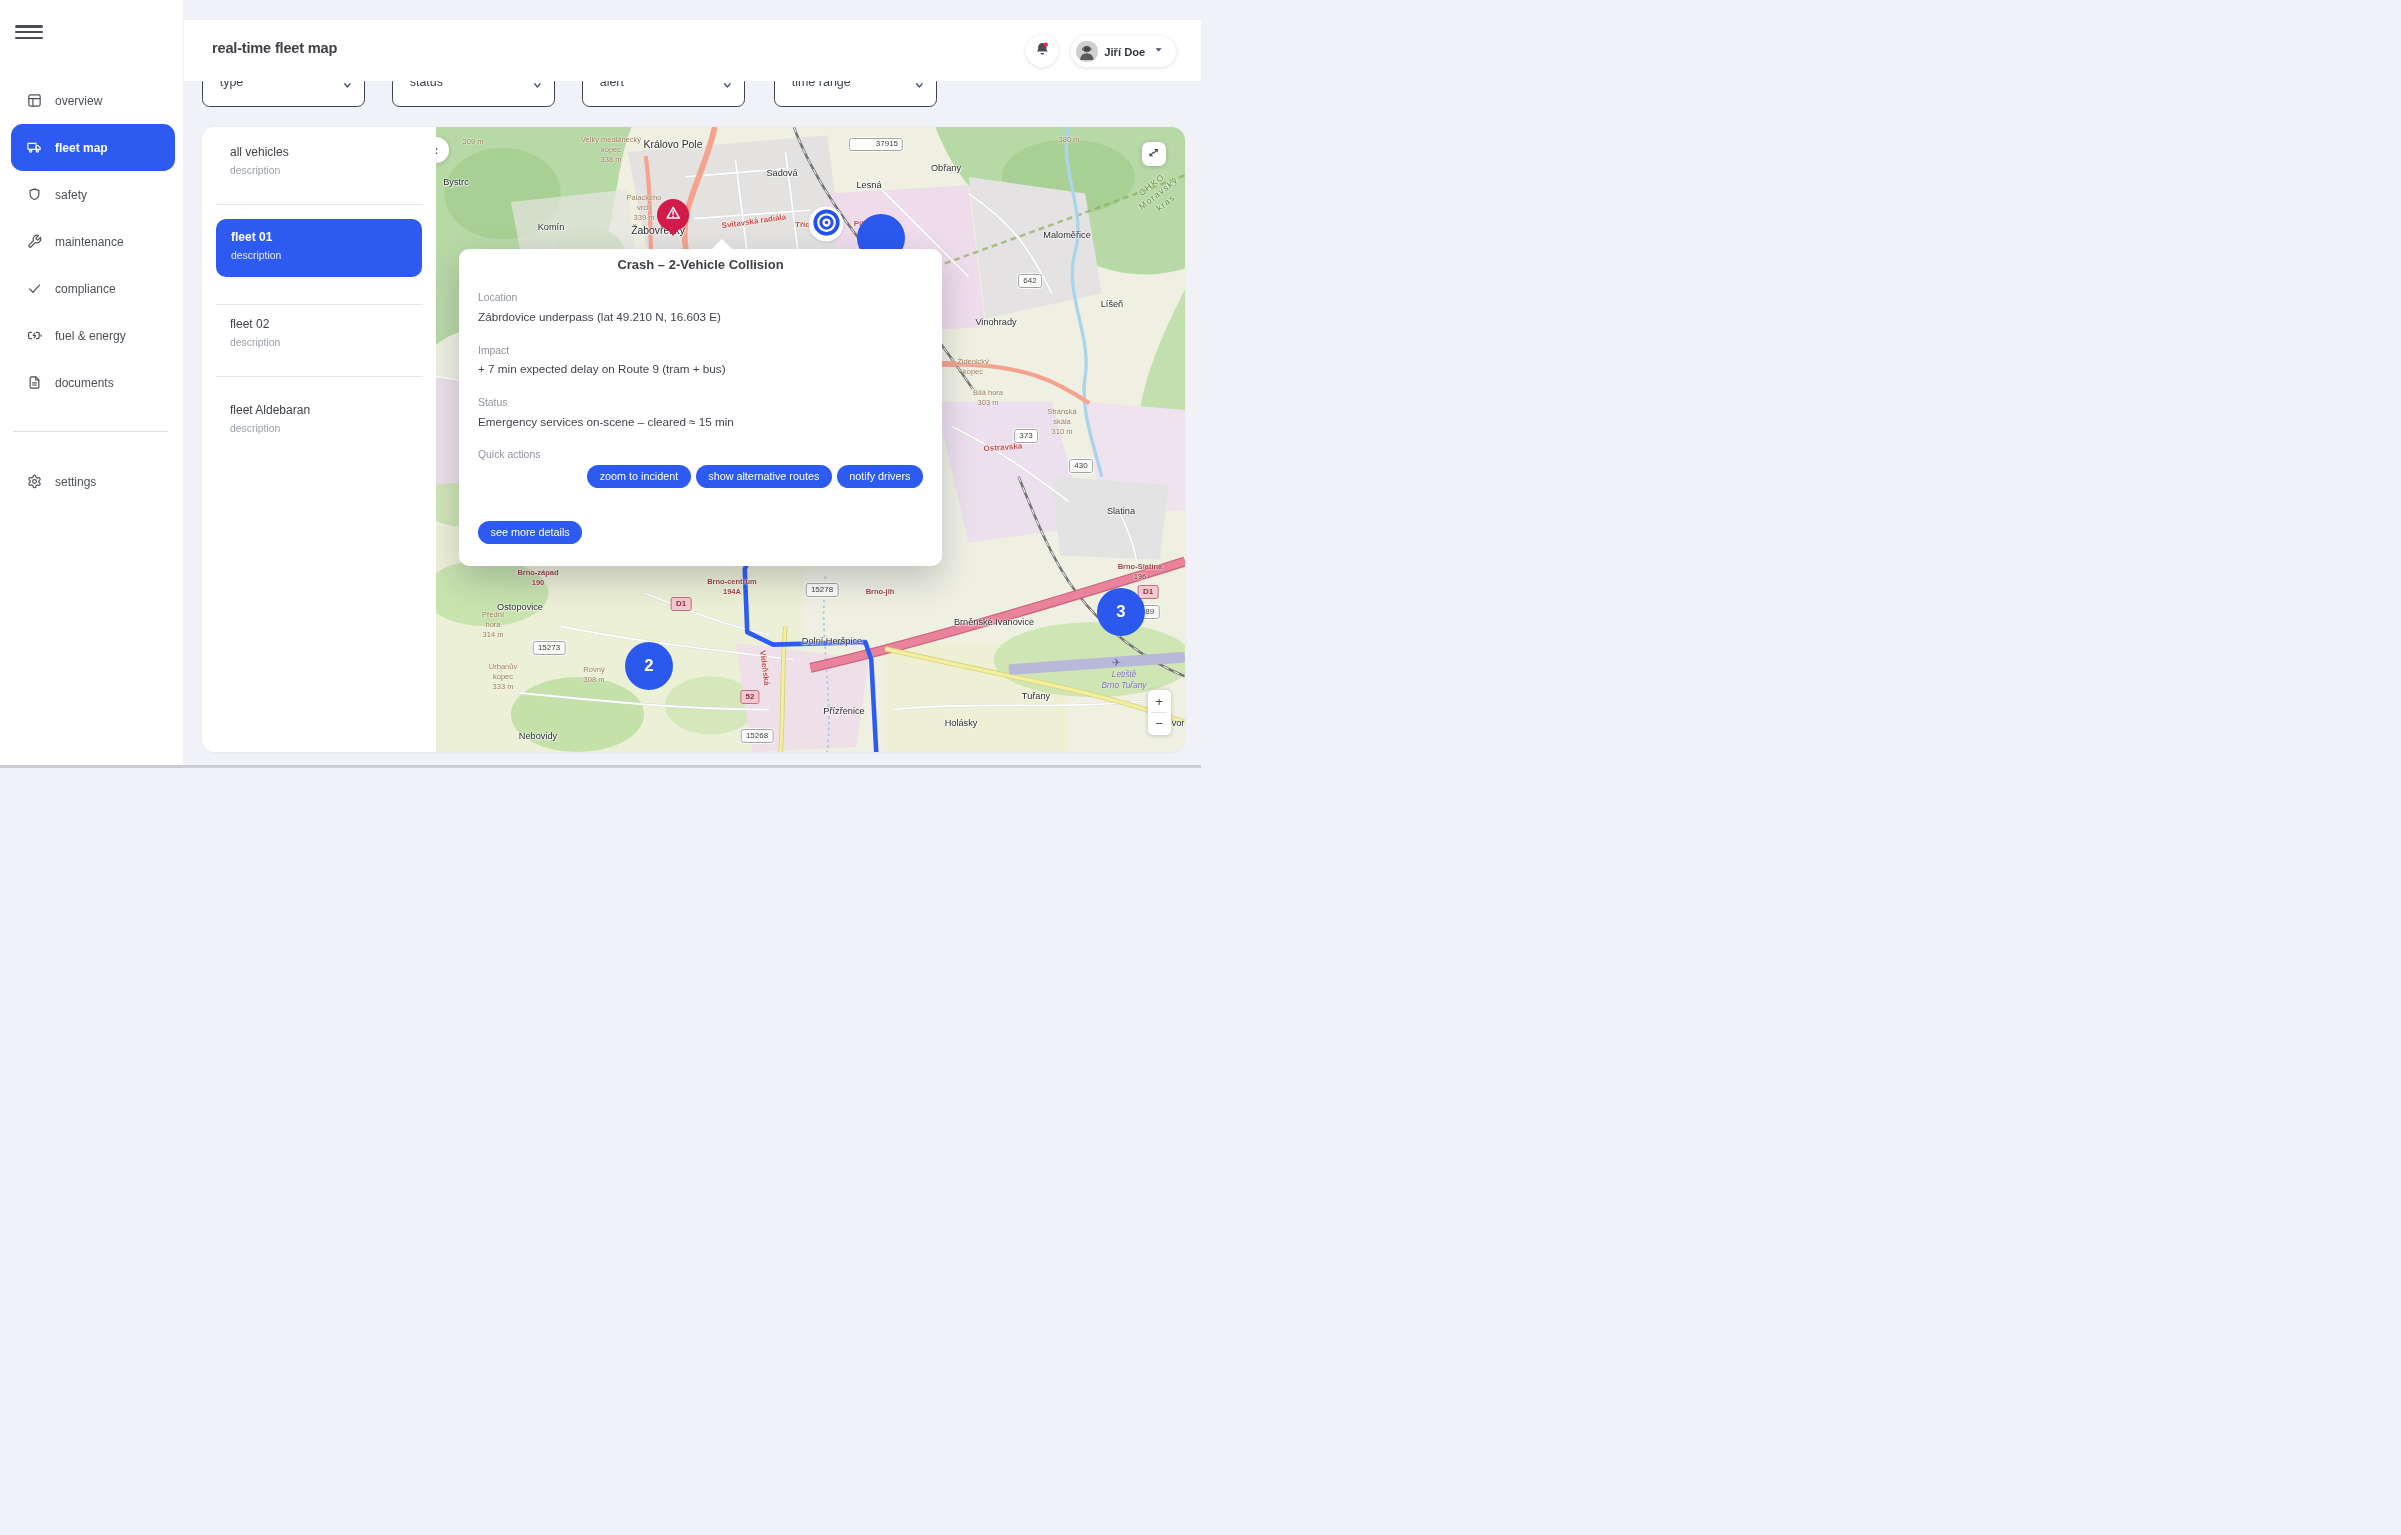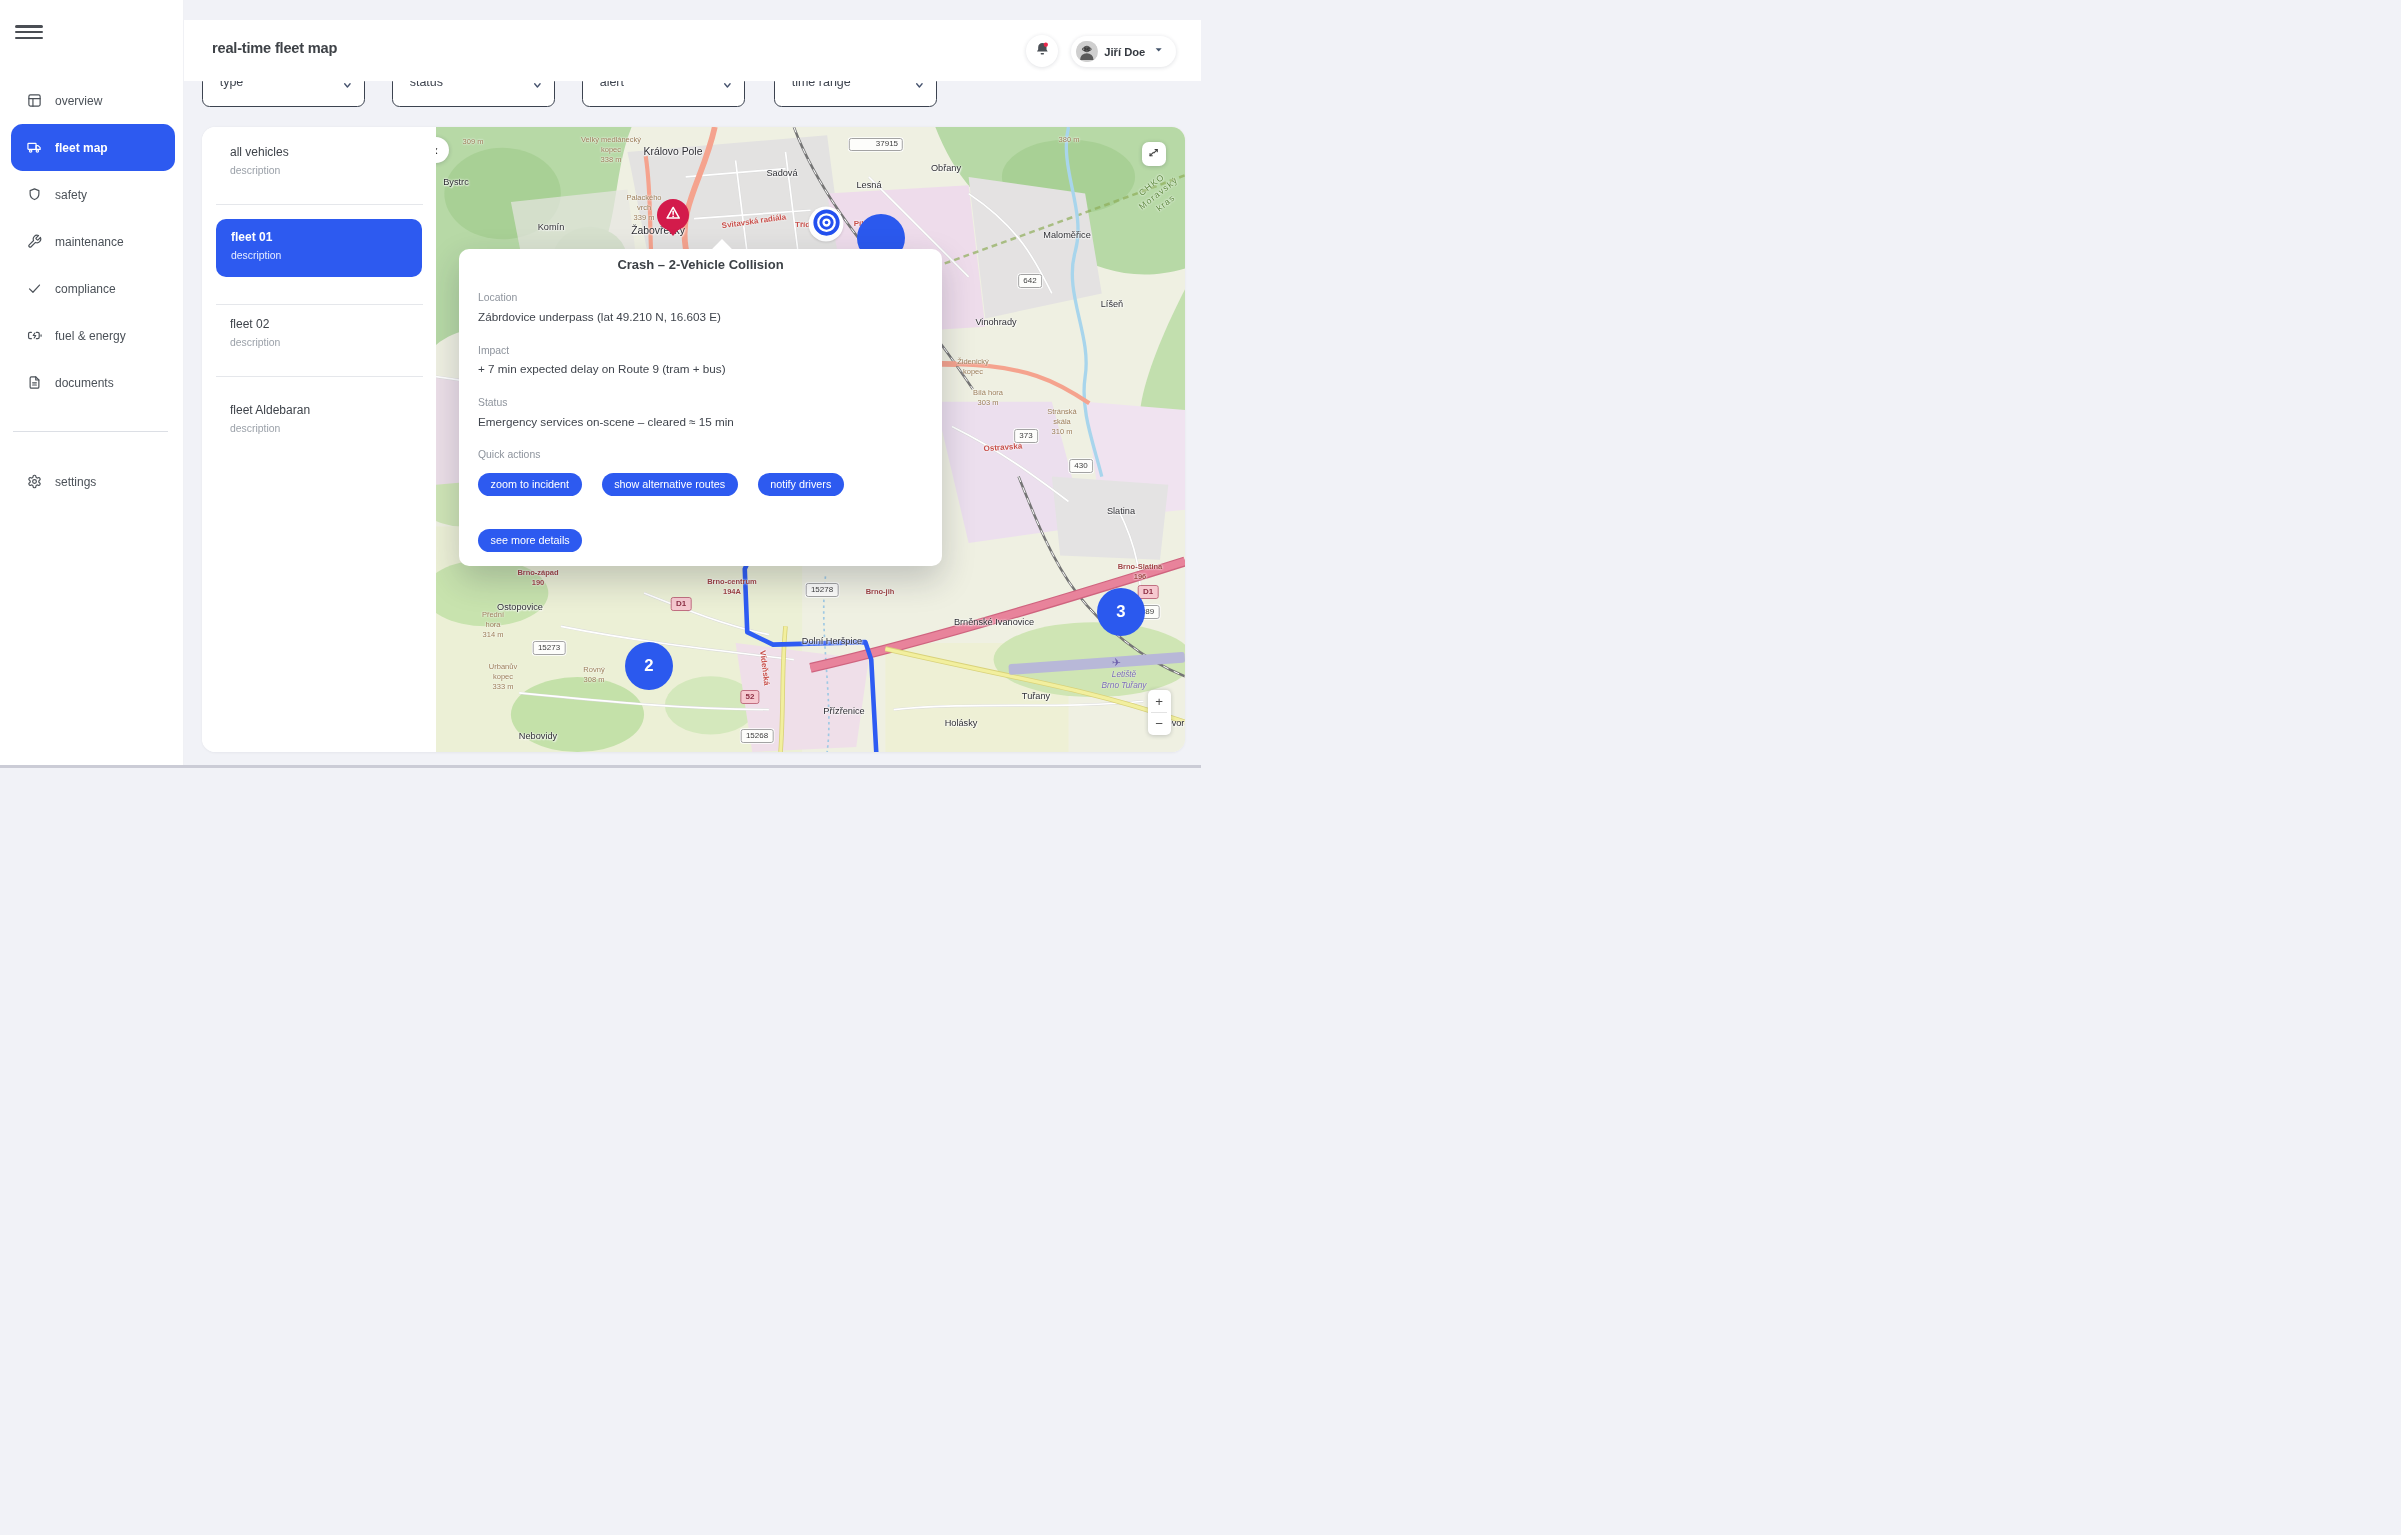--- a/index.html
+++ b/index.html
@@ -59,21 +59,21 @@
   .zoomctl div{flex:1;display:flex;align-items:center;justify-content:center;font-size:13.3px;color:#4b4b4b;cursor:pointer;}
   .zoomctl .zdiv{flex:0 0 0.8px;background:#e3e3e3;margin:0 3.3px;}
   
   .popup{position:absolute;left:23px;top:122px;width:483px;height:317px;background:#fff;border-radius:10px;box-shadow:0 13.3px 33px rgba(30,35,60,.22);z-index:4;box-sizing:border-box;padding:0 19px;}
   .popup-tail{position:absolute;left:256px;top:-6.7px;width:14px;height:14px;background:#fff;transform:rotate(45deg);z-index:-1;}
   .popup-title{margin-top:8.3px;text-align:center;font-size:13px;font-weight:700;color:#3c4146;}
   .pfield-label{font-size:10.4px;color:#8e949d;}
   .pfield-value{font-size:11.7px;color:#3f444c;margin-top:6.7px;}
   .pf0{margin-top:20px;} .pf1{margin-top:21.6px;} .pf2{margin-top:21.6px;}
   .qa-label{margin-top:21px;font-size:10.4px;color:#8e949d;}
-  .qa-row{margin-top:13px;display:flex;gap:20px;}
+  .qa-row{margin-top:5px;display:flex;gap:5px;justify-content:flex-end;}
   .btn{height:23px;border:none;border-radius:11.7px;background:#2d5af0;color:#fff;font-size:10.8px;font-family:inherit;padding:0 12.5px;cursor:pointer;white-space:nowrap;}
   .more-row{margin-top:33px;}
   .bottom-strip{position:absolute;left:0;bottom:0;width:1201px;height:3.3px;background:#cbccd6;z-index:8;}
 </style>
 </head>
 <body>
 
 <div id="app">
 
   <div class="header">
@@ -341,21 +341,21 @@
           </g>
         <text x="812" y="648" font-size="13" fill="#6f63ac" font-family="DejaVu Sans">✈</text>
 
         <path d="M452 170 C430 300 420 430 371 531 L374 607 L405 622 L516 619 L523 640 L529 751" fill="none" stroke="#2e5cf3" stroke-width="5.5" stroke-linejoin="round" stroke-linecap="round"></path>
       </svg>
 
       <div id="map-labels">
           <div class="ml place" style="left: 20px; top: 56px;">Bystrc</div>
           <div class="ml place" style="left: 115px; top: 101px;">Komín</div>
           <div class="ml place big" style="left: 222px; top: 104px;">Žabovřesky</div>
-          <div class="ml place big" style="left: 237px; top: 25px;">Královo Pole</div>
+          <div class="ml place big" style="left: 237px; top: 18px;">Královo Pole</div>
           <div class="ml place" style="left: 346px; top: 47px;">Sadová</div>
           <div class="ml place" style="left: 433px; top: 59px;">Lesná</div>
           <div class="ml place" style="left: 510px; top: 42px;">Obřany</div>
           <div class="ml place" style="left: 631px; top: 109px;">Maloměřice</div>
           <div class="ml place" style="left: 560px; top: 196px;">Vinohrady</div>
           <div class="ml place" style="left: 676px; top: 178px;">Líšeň</div>
           <div class="ml place" style="left: 685px; top: 385px;">Slatina</div>
           <div class="ml place" style="left: 600px; top: 570px;">Tuřany</div>
           <div class="ml place" style="left: 525px; top: 597px;">Holásky</div>
           <div class="ml place" style="left: 408px; top: 585px;">Přízřenice</div>

